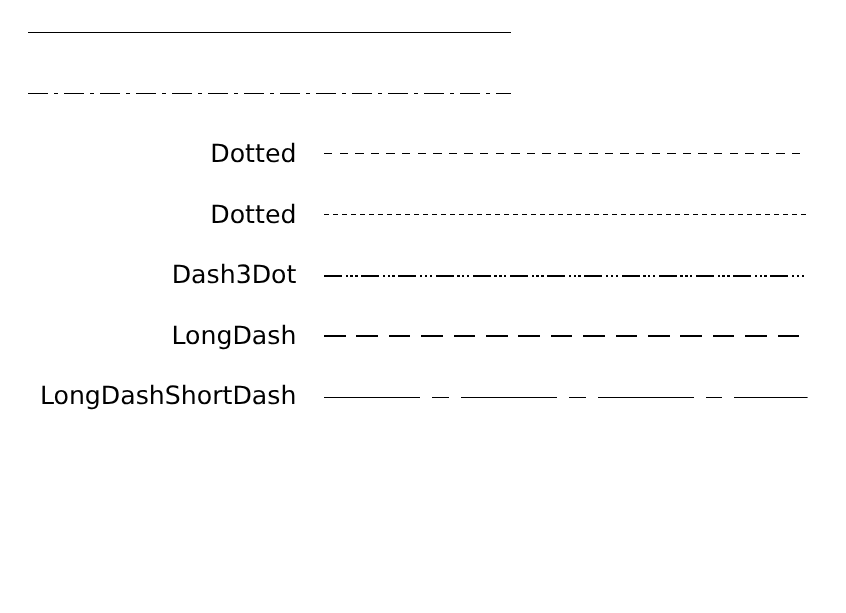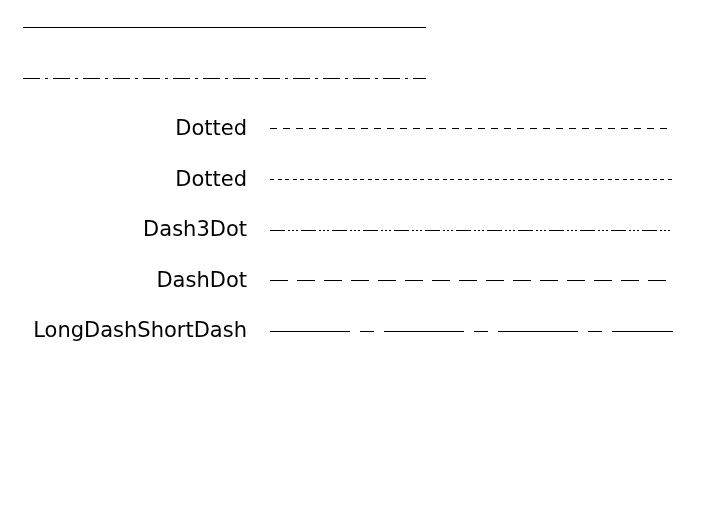--- a/index.html
+++ b/index.html
@@ -88,21 +88,21 @@
   <div class="style-row">
     <span class="style-label">Dash3Dot</span>
     <span class="line-wrap">
       <svg width="403" height="4" viewBox="0 0 403 4" xmlns="http://www.w3.org/2000/svg">
         <line x1="0" y1="2" x2="403" y2="2" stroke-width="1" shape-rendering="crispEdges" stroke="#000000" stroke-dasharray="15,3,2,2,2,2,2,3"></line>
       </svg>
     </span>
   </div>
 
   <div class="style-row">
-    <span class="style-label">DashDot</span>
+    <span class="style-label">LongDash</span>
     <span class="line-wrap">
       <svg width="403" height="4" viewBox="0 0 403 4" xmlns="http://www.w3.org/2000/svg">
         <line x1="0" y1="2" x2="403" y2="2" stroke-width="1" shape-rendering="crispEdges" stroke="#000000" stroke-dasharray="18,9"></line>
       </svg>
     </span>
   </div>
 
   <div class="style-row">
     <span class="style-label">LongDashShortDash</span>
     <span class="line-wrap">

